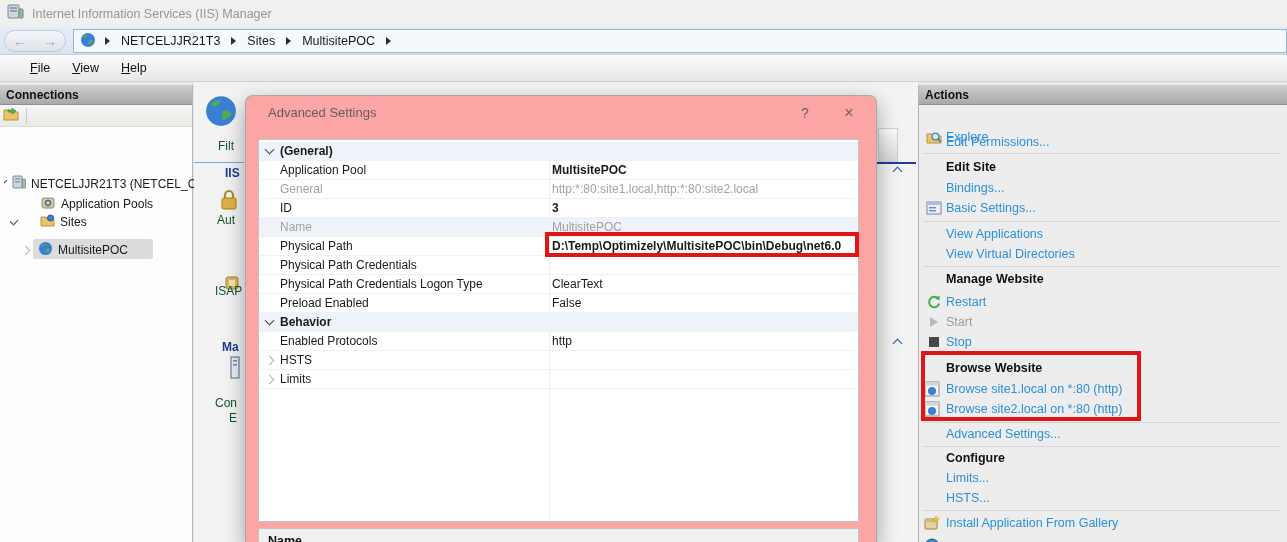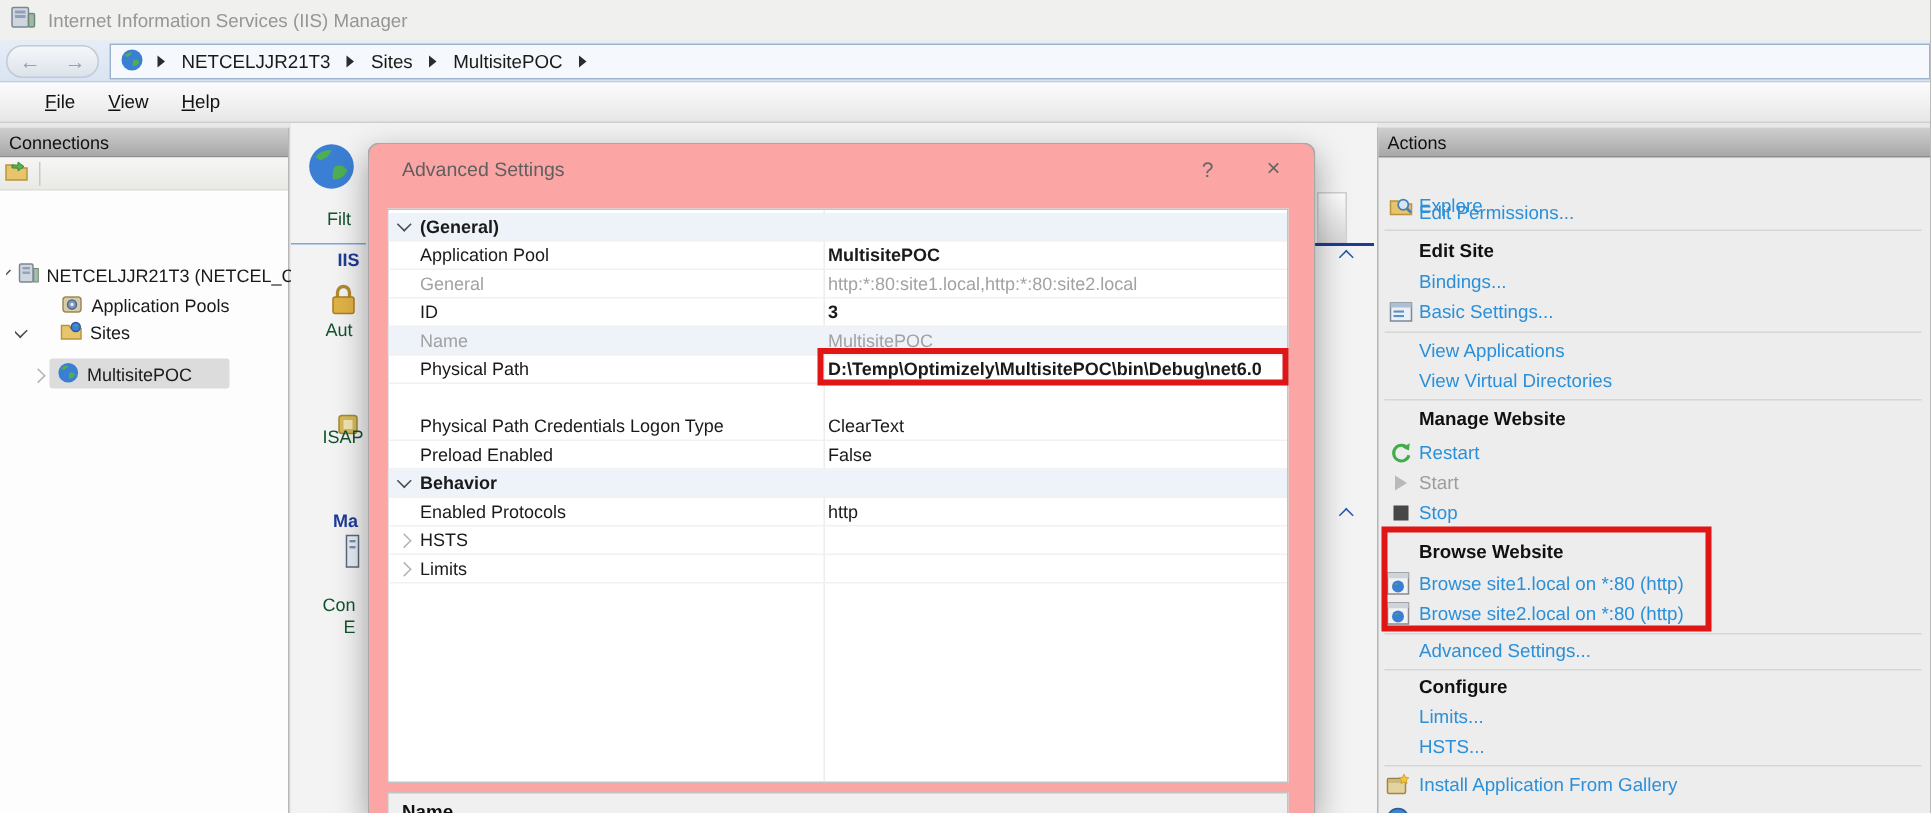--- a/index.html
+++ b/index.html
@@ -36,21 +36,21 @@
   
   #menubar{position:absolute;left:0;top:55px;width:100%;height:27px;
            background:linear-gradient(180deg,#fcfcfc,#e7e7e7);border-bottom:1px solid #cfcfcf;
            display:flex;align-items:center;padding-left:19px;}
   .menu-item{display:inline-block;padding:4px 11px;font-size:12.5px;color:#111;}
   .menu-item::first-letter{text-decoration:underline;}
 
   
   .panel-header{position:absolute;left:0;top:0;width:100%;height:20px;
                 background:linear-gradient(180deg,#cfcfcf,#a8a8a8);border-bottom:1px solid #8e8e8e;
-                font-weight:normal;font-size:12px;color:#111;padding:3px 0 0 6px;}
+                font-weight:bold;font-size:12px;color:#111;padding:3px 0 0 6px;}
 
   
   #connections{position:absolute;left:0;top:85px;width:193px;height:457px;background:#fdfdfd;
                border-right:1px solid #b5b5b5;}
   #conn-toolbar{position:absolute;left:0;top:20px;width:100%;height:22px;
                 background:linear-gradient(180deg,#f6f6f4,#e9e9e6);border-bottom:1px solid #dcdcda;
                 display:flex;align-items:center;padding-left:3px;}
   #conn-toolbar .tb-sep{width:1px;height:16px;background:#c9c9c5;margin-left:5px;}
   #tree{position:absolute;left:0;top:44px;width:100%;bottom:0;}
   .tree-row{position:absolute;height:18px;display:flex;align-items:center;white-space:nowrap;overflow:hidden;width:100%;}
@@ -423,20 +423,24 @@
         <span class="gvalue b">3</span>
       </div>
       <div class="grow tint" style="top:78px;">
         <span class="glabel gray">Name</span>
         <span class="gvalue gray">MultisitePOC</span>
       </div>
       <div class="grow" style="top:97px;">
         <span class="glabel">Physical Path</span>
         <span class="gvalue b">D:\Temp\Optimizely\MultisitePOC\bin\Debug\net6.0</span>
       </div>
+      <div class="grow" style="top:116px;">
+        <span class="glabel">Physical Path Credentials</span>
+        <span class="gvalue"></span>
+      </div>
       <div class="grow" style="top:135px;">
         <span class="glabel">Physical Path Credentials Logon Type</span>
         <span class="gvalue">ClearText</span>
       </div>
       <div class="grow" style="top:154px;">
         <span class="glabel">Preload Enabled</span>
         <span class="gvalue">False</span>
       </div>
       <div class="grow tint" style="top:173px;">
         <span class="gchev chev down"></span>

